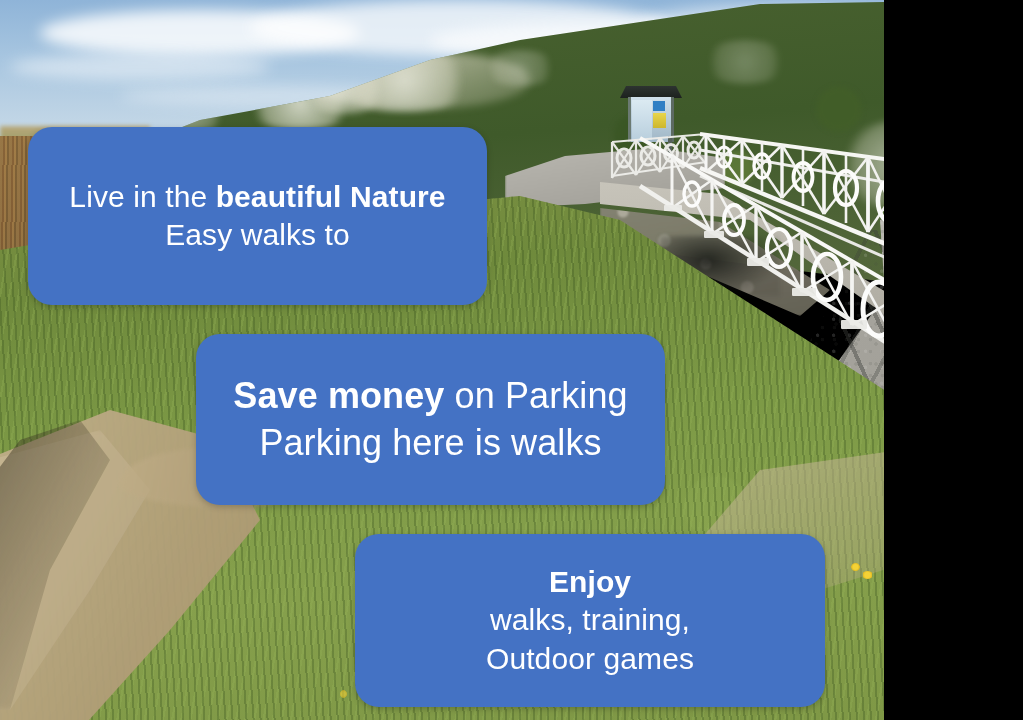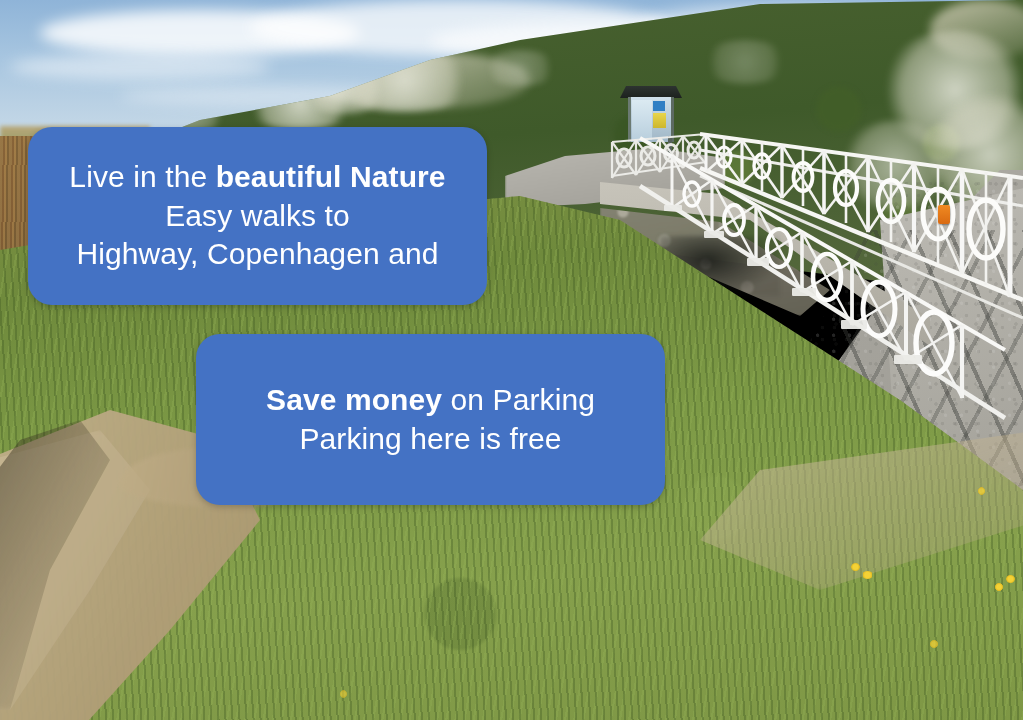--- a/index.html
+++ b/index.html
@@ -3,21 +3,21 @@
 <meta charset="utf-8">
 <title>Nature Promo Slide</title>
 <style>
   * { margin:0; padding:0; box-sizing:border-box; }
   html,body{
     width:1023px; height:720px; overflow:hidden;
     background:#000;
     font-family:"Liberation Sans", sans-serif;
   }
   #slide{
-    position:relative; width:1023px; height:720px; overflow:hidden;
+    position:relative; width:884px; height:720px; overflow:hidden;
   }
 
   
   .photo{ position:absolute; inset:0; overflow:hidden; }
 
   
   .sky{
     position:absolute; left:0; top:0; width:1023px; height:200px;
     background:
       linear-gradient(180deg,#8fb4d8 0%, #a8c6e0 30%, #c2d6e6 62%, #cfdce5 100%);
@@ -303,21 +303,21 @@
     display:flex; flex-direction:column; align-items:center; justify-content:center;
     text-align:center;
     box-shadow:0 2px 6px rgba(0,0,0,.22);
     line-height:1.28;
     letter-spacing:.1px;
   }
   .card .ln{ display:block; white-space:nowrap; }
   .card b{ font-weight:700; }
 
   #card1{ left:28px;  top:127px; width:459px; height:178px; font-size:30px; }
-  #card2{ left:196px; top:334px; width:469px; height:171px; font-size:30px; }
+  #card2{ left:196px; top:334px; width:469px; height:171px; font-size:36px; }
   #card3{ left:355px; top:534px; width:470px; height:173px; font-size:30px; }
 </style>
 </head>
 <body>
 
 <div id="slide">
 
   <div class="photo">
 
     <div class="sky">
@@ -519,22 +519,26 @@
         </g>
       </svg>
     </div>
 
     <div class="orange-marker"></div>
   </div>
 
   <div class="card" id="card1">
     <span class="ln"><span>Live in the </span><b>beautiful Nature</b></span>
     <span class="ln">Easy walks to</span>
-    <span class="ln">Highway, Copenhagen and</span>
   </div>
 
   <div class="card" id="card2">
     <span class="ln"><b>Save money</b><span> on Parking</span></span>
-    <span class="ln">Parking here is free</span>
+    <span class="ln">Parking here is walks</span>
   </div>
 
+  <div class="card" id="card3">
+    <span class="ln"><b>Enjoy</b></span>
+    <span class="ln">walks, training,</span>
+    <span class="ln">Outdoor games</span>
+  </div>
 
 </div>
 
 </body></html>

